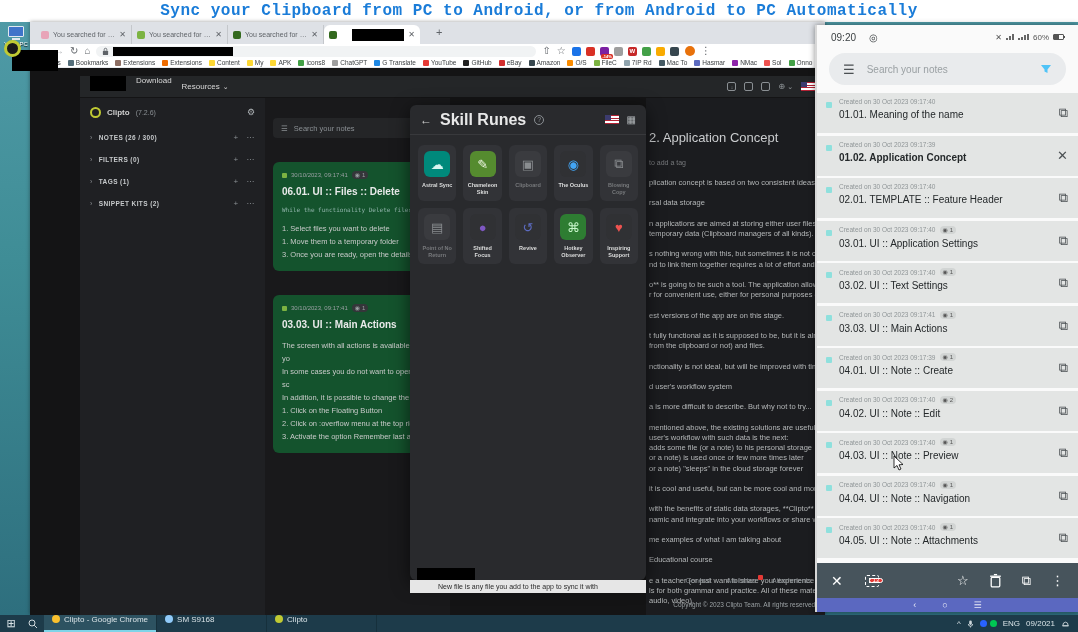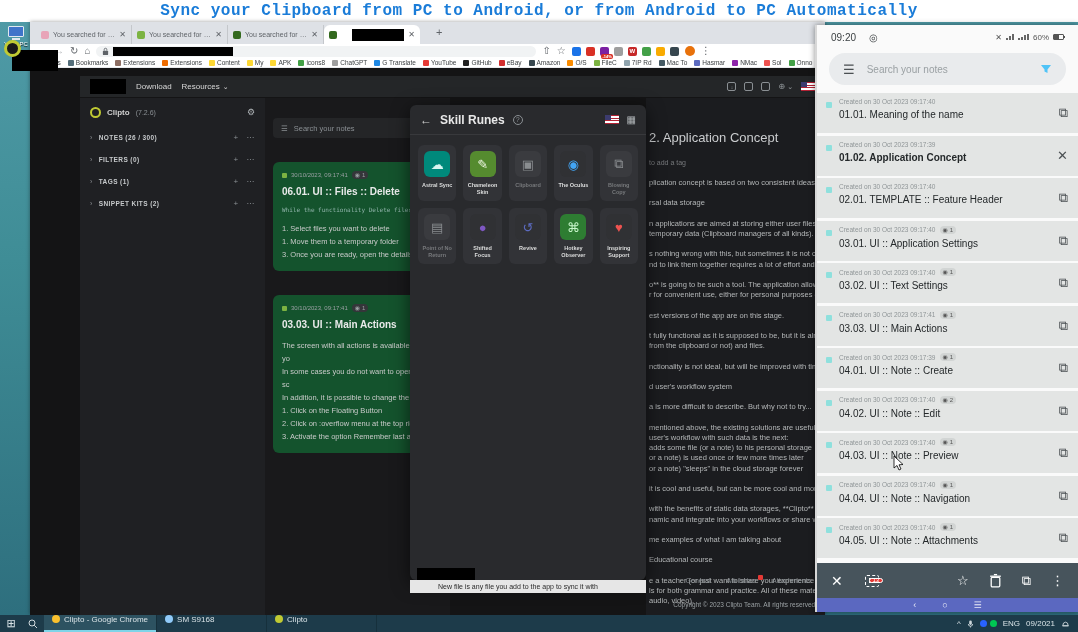--- a/index.html
+++ b/index.html
@@ -51,21 +51,21 @@
   .avatar{width:10px;height:10px;border-radius:50%;background:#e8710a;flex:none}
   .bookmarks{height:10px;display:flex;align-items:center;gap:7px;padding:0 8px;background:#fff;
     border-bottom:1px solid #e8eaed;overflow:hidden}
   .bm{display:flex;align-items:center;gap:2px;font-size:6.5px;color:#3c4043;white-space:nowrap}
   .bm-ico{width:6px;height:6px;border-radius:1px;flex:none}
   .bm-overflow{margin-left:auto;font-size:8px;color:#5f6368}
 
   
   .page{position:absolute;left:0;top:46px;width:795px;height:547px;background:#141415;overflow:hidden}
   .appheader{position:absolute;left:50px;top:8px;right:0;height:21px;background:#242628;
-    display:flex;align-items:center;gap:10px;padding:0 10px;color:#d8d8d8;font-size:8px}
+    display:flex;gap:10px;padding:0 10px;color:#d8d8d8;font-size:8px}
   .logo-redact{width:36px;height:15px}
   .hdr-right{margin-left:auto;display:flex;align-items:center;gap:8px;color:#9aa0a3}
   .dev{width:9px;height:9px;border:1px solid #8a8f93;border-radius:2px;font-size:5px;
     display:flex;align-items:center;justify-content:center}
   .flag-us{width:14px;height:9px;position:relative;
     background:repeating-linear-gradient(180deg,#b22234 0 1.3px,#fff 1.3px 2.6px)}
   .flag-us i{position:absolute;left:0;top:0;width:6px;height:5px;background:#3c3b6e}
 
   .appbody{position:absolute;left:50px;top:30px;right:0;bottom:0}
   .sidebar{position:absolute;left:0;top:0;width:185px;bottom:0;background:#1f2023;color:#cfcfcf}
@@ -88,21 +88,21 @@
     padding:0 3px;line-height:8px;color:#9aa0a3}
   .nc-title{font-size:10px;font-weight:bold;color:#e9eaea;margin-top:7px}
   .nc-code{font-family:"DejaVu Sans Mono",monospace;font-size:6px;color:#8fb3a9;margin-top:9px}
   .nc-lines{margin-top:9px;font-size:7.5px;line-height:13px}
 
   .skillpanel{position:absolute;left:330px;top:7px;width:236px;height:475px;background:#292a2d;
     border-radius:6px;z-index:5;box-shadow:0 4px 18px rgba(0,0,0,.6)}
   .sp-head{height:30px;display:flex;align-items:center;gap:8px;padding:0 10px;
     border-bottom:1px solid #38393c;color:#e8e8e8}
   .sp-back{font-size:12px;color:#cfcfcf}
-  .sp-title{font-size:12px;font-weight:bold}
+  .sp-title{font-size:16px;font-weight:bold}
   .sp-help{width:10px;height:10px;border:1px solid #8a8f93;border-radius:50%;color:#8a8f93;
     font-size:7px;display:flex;align-items:center;justify-content:center}
   .sp-right{margin-left:auto;display:flex;align-items:center;gap:8px;color:#aeb3b6;font-size:10px}
   .sp-grid{display:grid;grid-template-columns:repeat(5,1fr);gap:7px;padding:10px 8px}
   .rune{background:#323337;border-radius:6px;padding:6px 2px 5px;text-align:center}
   .rune-icon{width:26px;height:26px;border-radius:6px;margin:0 auto;display:flex;align-items:center;
     justify-content:center;font-size:13px}
   .rune-name{font-size:5.5px;line-height:7px;color:#dcdddd;margin-top:5px;font-weight:bold}
   .rune.off .rune-name{color:#77797c}
 

